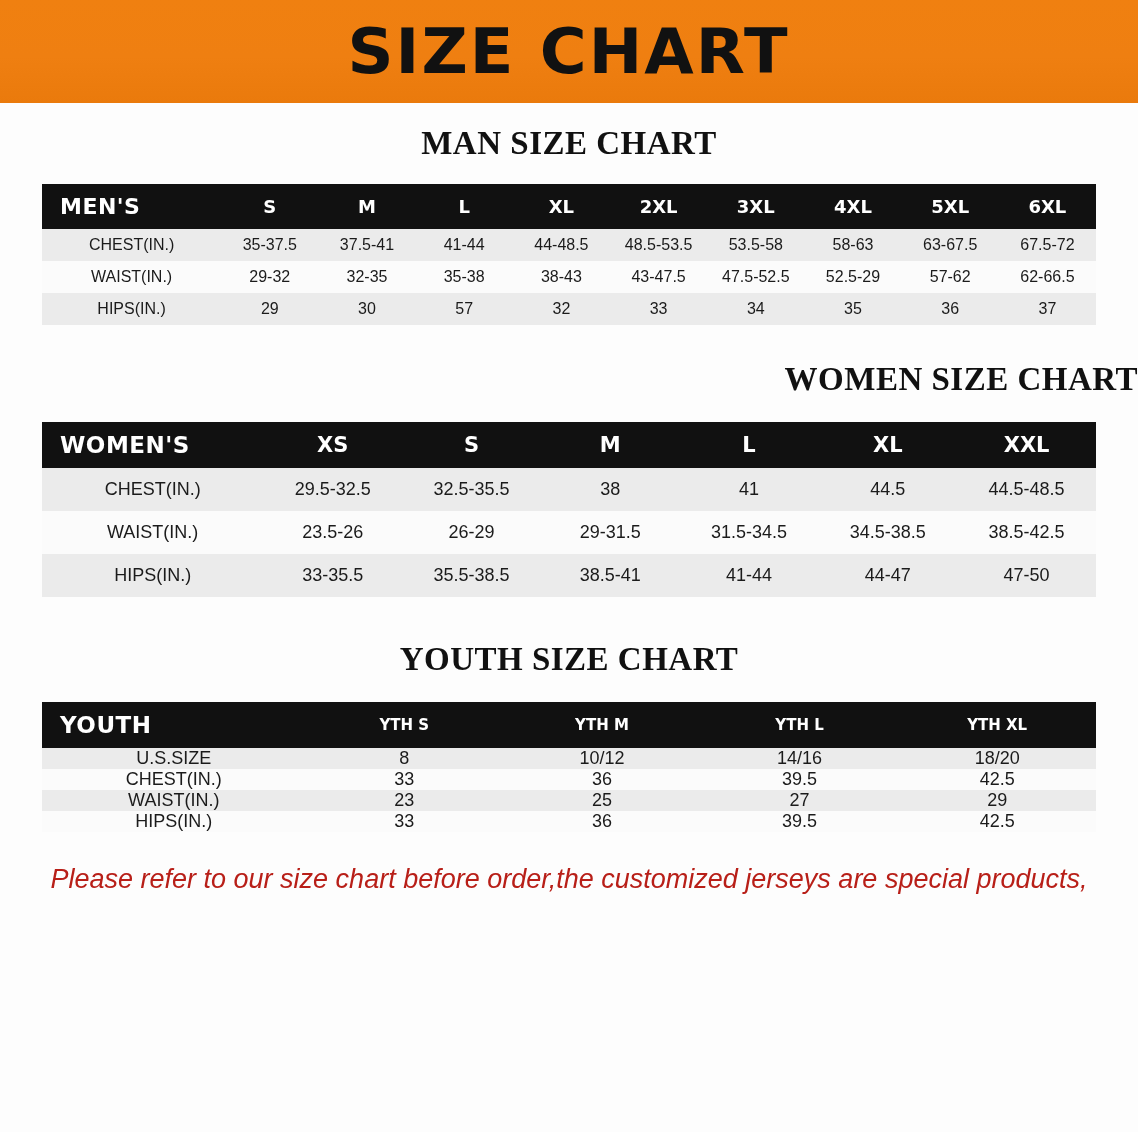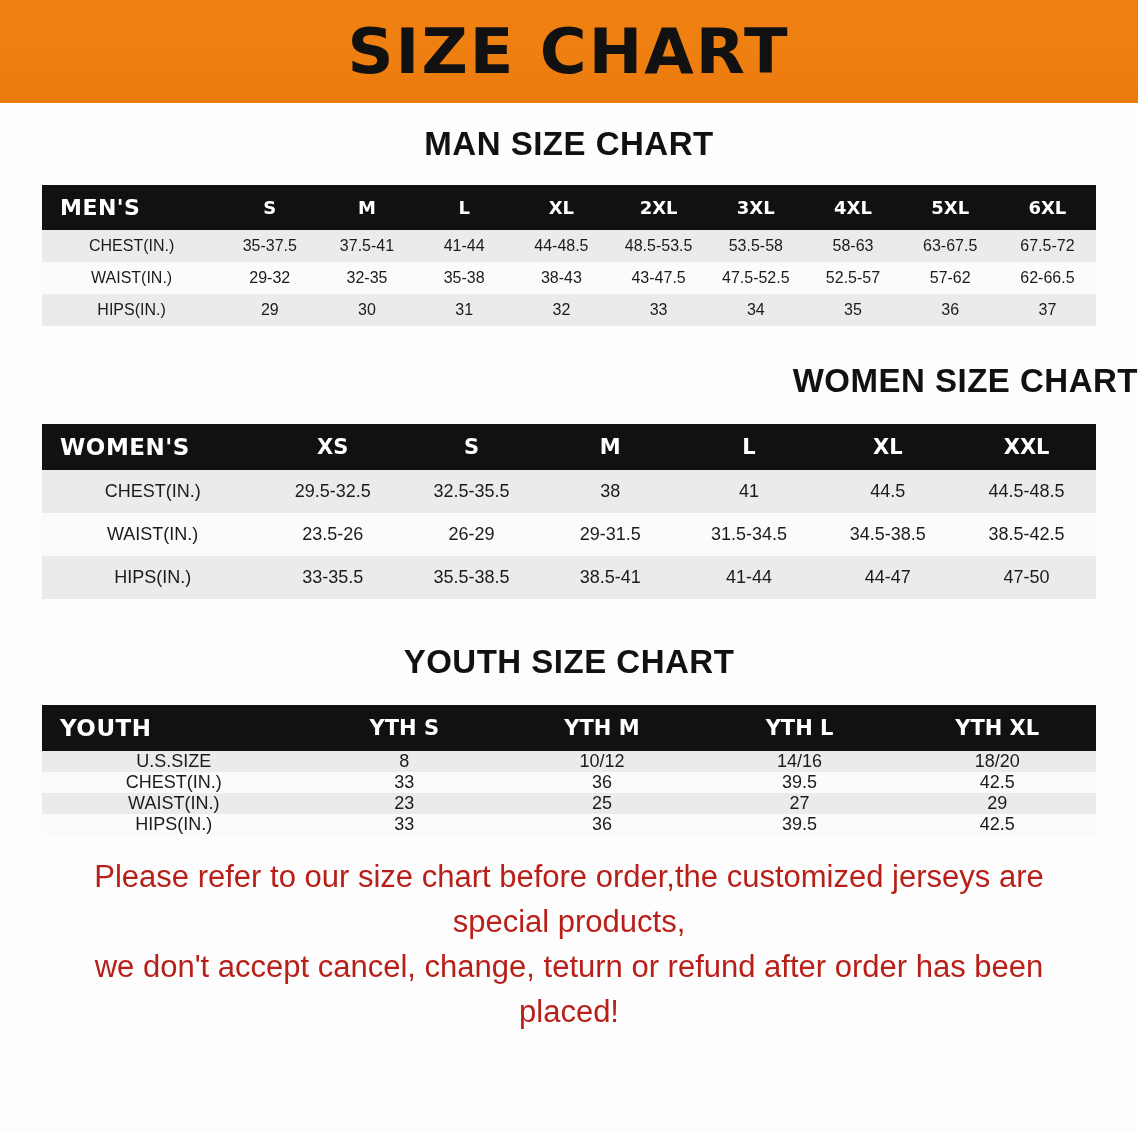--- a/index.html
+++ b/index.html
@@ -35,21 +35,21 @@
     font-size: 62px;
     letter-spacing: 2px;
     color: #111111;
     line-height: 1;
     transform: scaleX(1.03);
   }
 
   
   .section-title {
     text-align: center;
-    font-family: Liberation Sans, sans-serif;
+    font-family: Liberation Serif, serif;
     font-weight: bold;
     font-size: 33px;
     letter-spacing: 0.5px;
     color: #111111;
   }
   #man-title   { margin-top: 22px; }
   #women-title { margin-top: 36px; text-align: right; }
   #youth-title { margin-top: 44px; }
 
   
@@ -94,41 +94,42 @@
   #men-table colgroup col.first { width: 17%; }
 
   
   #women-table thead th { font-size: 21px; }
   #women-table thead th.rowhead { font-size: 23px; }
   #women-table tbody td { font-size: 18px; padding: 11px 1px; }
   #women-table tbody td.rowhead { font-size: 18px; }
   #women-table colgroup col.first { width: 21%; }
 
   
-  #youth-table thead th { font-size: 21px; }
+  #youth-table thead th { font-size: 15px; }
   #youth-table thead th.rowhead { font-size: 23px; }
   #youth-table tbody td { font-size: 18px; padding: 0 1px; }
   #youth-table tbody td.rowhead { font-size: 18px; }
   #youth-table colgroup col.first { width: 25%; }
   #youth-table tbody td.rowhead { text-align: center; }
   #youth-table tbody tr td { border: none; }
 
   .tbl-gap-men   { margin-top: 22px; }
   .tbl-gap-women { margin-top: 24px; }
   .tbl-gap-youth { margin-top: 24px; }
 
   
   .note {
     width: 1054px;
-    margin: 20px auto 0 auto;
+    margin: 28px auto 0 auto;
     color: #b81f18;
     font-family: "Liberation Sans", sans-serif;
-    font-size: 31px;
+    font-size: 27px;
     line-height: 1.45;
     text-align: center;
+    font-style: italic;
   }
   .note .line { display: block; }
 </style>
 </head>
 <body>
 
 <div class="page">
 
   <div class="banner">
     <div class="banner-title">SIZE CHART</div>
@@ -177,29 +178,29 @@
           <td>67.5-72</td>
         </tr>
         <tr class="band-white">
           <td class="rowhead">WAIST(IN.)</td>
           <td>29-32</td>
           <td>32-35</td>
           <td>35-38</td>
           <td>38-43</td>
           <td>43-47.5</td>
           <td>47.5-52.5</td>
-          <td>52.5-57</td>
+          <td>52.5-29</td>
           <td>57-62</td>
           <td>62-66.5</td>
         </tr>
         <tr class="band-light">
           <td class="rowhead">HIPS(IN.)</td>
           <td>29</td>
           <td>30</td>
-          <td>31</td>
+          <td>57</td>
           <td>32</td>
           <td>33</td>
           <td>34</td>
           <td>35</td>
           <td>36</td>
           <td>37</td>
         </tr>
       </tbody>
     </table>
   </div>
@@ -306,16 +307,15 @@
           <td>36</td>
           <td>39.5</td>
           <td>42.5</td>
         </tr>
       </tbody>
     </table>
   </div>
 
   <div class="note">
     <span class="line">Please refer to our size chart before order,the customized jerseys are special products,</span>
-    <span class="line">we don't accept cancel, change, teturn or refund after order has been placed!</span>
   </div>
 
 </div>
 
 </body></html>

